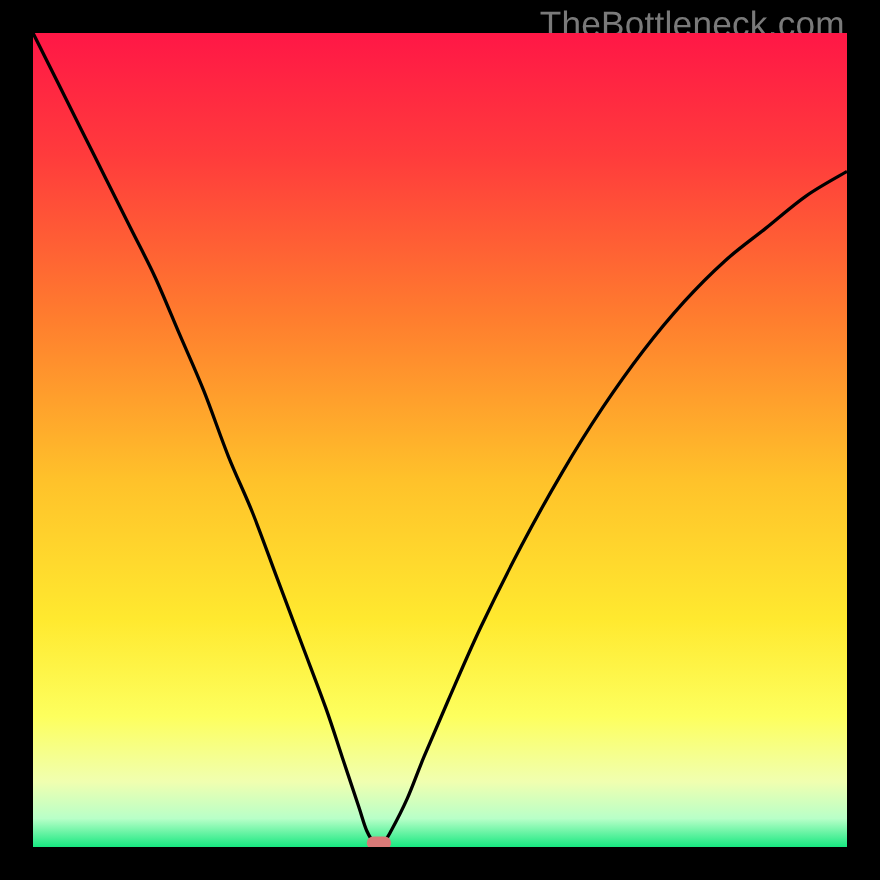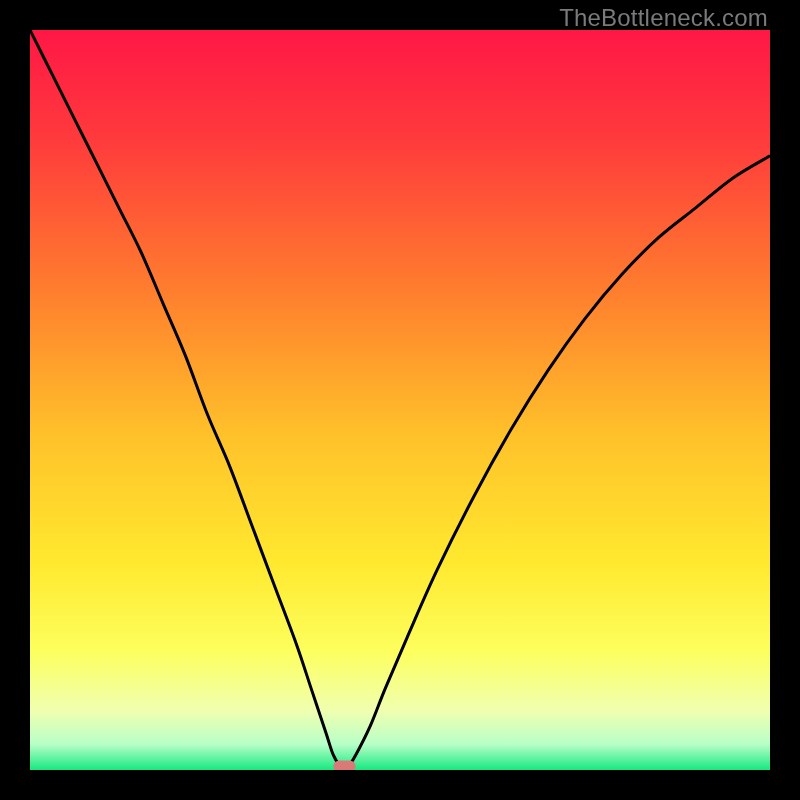--- a/index.html
+++ b/index.html
@@ -25,21 +25,21 @@
     left: 30px;
     width: 740px;
     height: 740px;
     overflow: hidden;
   }
   .watermark {
     position: absolute;
     top: 4px;
     right: 32px;
     color: #7a7a7a;
-    font-size: 24px;
+    font-size: 32px;
     font-weight: 500;
     letter-spacing: 0.2px;
   }
   svg {
     display: block;
   }
 </style>
 </head>
 <body>
 

